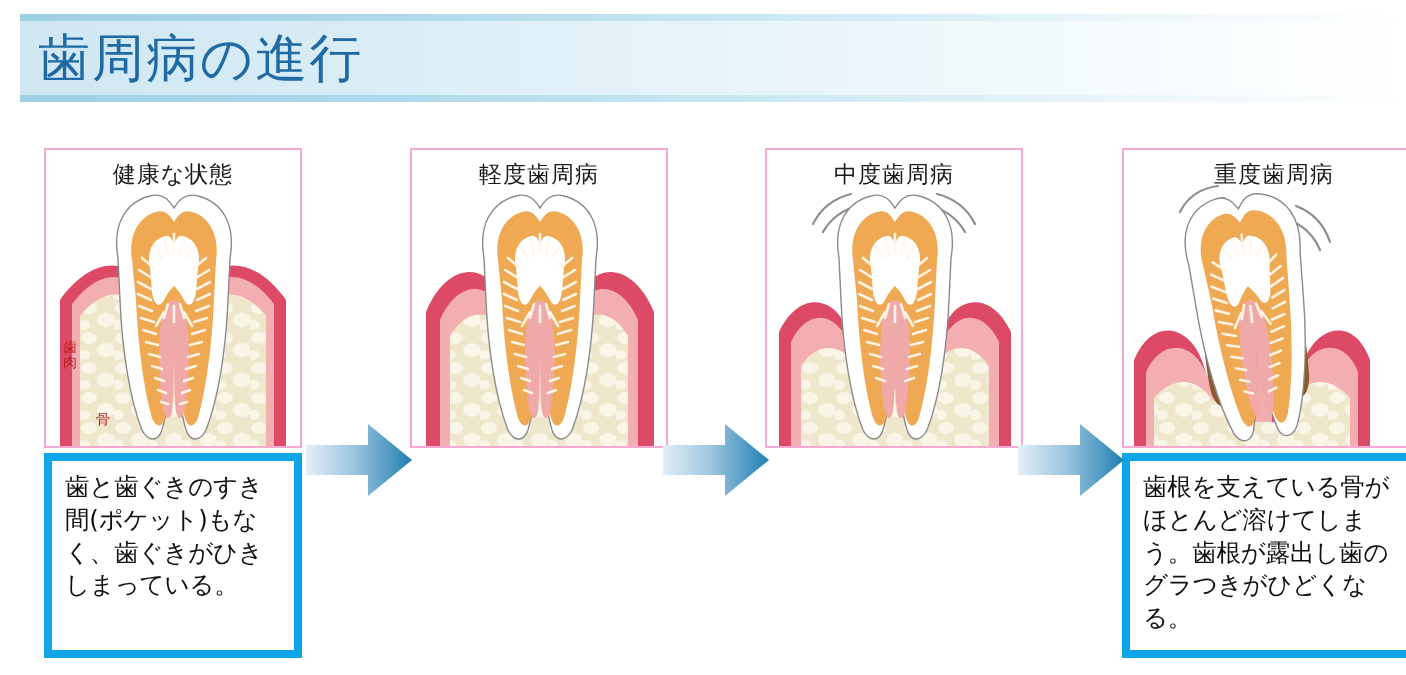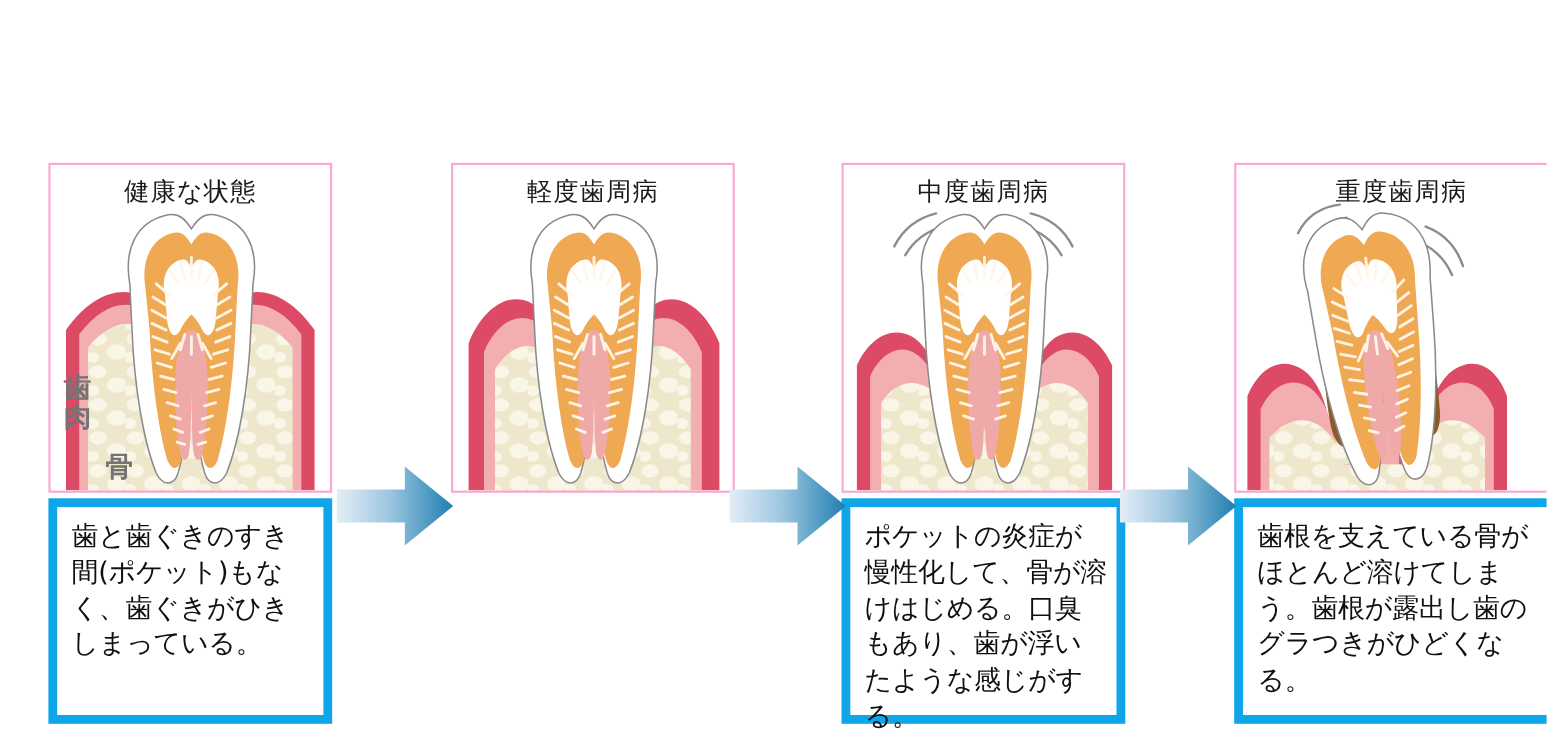--- a/index.html
+++ b/index.html
@@ -129,45 +129,50 @@
     width: 106px;
     height: 80px;
   }
   .arrow.a1 { left: 306px; }
   .arrow.a2 { left: 663px; }
   .arrow.a3 { left: 1018px; }
 
   
   .anat-label {
     position: absolute;
-    font-size: 25px;
-    color: #737373;
+    font-size: 14px;
+    color: #b91c1c;
     line-height: 1.05;
     letter-spacing: 0;
-    font-weight: bold;
   }
   .anat-label.gingiva {
     left: 12px;
     top: 190px;
     width: 24px;
     text-align: center;
   }
   .anat-label.gingiva span { display: block; }
   .anat-label.bone {
     left: 50px;
     top: 262px;
   }
 
   .fig-svg { position: absolute; left: 0; top: 0; }
 </style>
 </head>
 <body>
 
 <div id="root">
 
+  <div class="title-banner">
+    <div class="banner-body"></div>
+    <div class="banner-stripe top"></div>
+    <div class="banner-stripe bottom"></div>
+    <div class="banner-title">歯周病の進行</div>
+  </div>
 
   <div class="panels">
 
     <div class="panel p1">
       <div class="fig-box">
         <div class="stage-label">健康な状態</div>
 
         <svg class="fig-svg" width="254" height="296" viewBox="0 0 254 296">
           <defs>
             <pattern id="bonetex1" width="34" height="30" patternUnits="userSpaceOnUse">
@@ -454,23 +459,20 @@
             <line x1="148" y1="96" x2="140" y2="108"></line>
             <line x1="118" y1="168" x2="122" y2="154"></line>
             <line x1="128" y1="172" x2="128" y2="156"></line>
             <line x1="138" y1="168" x2="134" y2="154"></line>
             <line x1="110" y1="176" x2="118" y2="162"></line>
             <line x1="146" y1="176" x2="138" y2="162"></line>
           </g>
         </svg>
       </div>
 
-      <div class="cap-box">
-        <div class="caption-text">ポケットの炎症が慢性化して、骨が溶けはじめる。口臭もあり、歯が浮いたような感じがする。</div>
-      </div>
     </div>
 
     <div class="panel p4">
       <div class="fig-box">
         <div class="stage-label">重度歯周病</div>
 
         <svg class="fig-svg" width="254" height="296" viewBox="0 0 254 296">
           <defs>
             <pattern id="bonetex4" width="34" height="30" patternUnits="userSpaceOnUse">
               <rect width="34" height="30" fill="#eee7cc"></rect>

